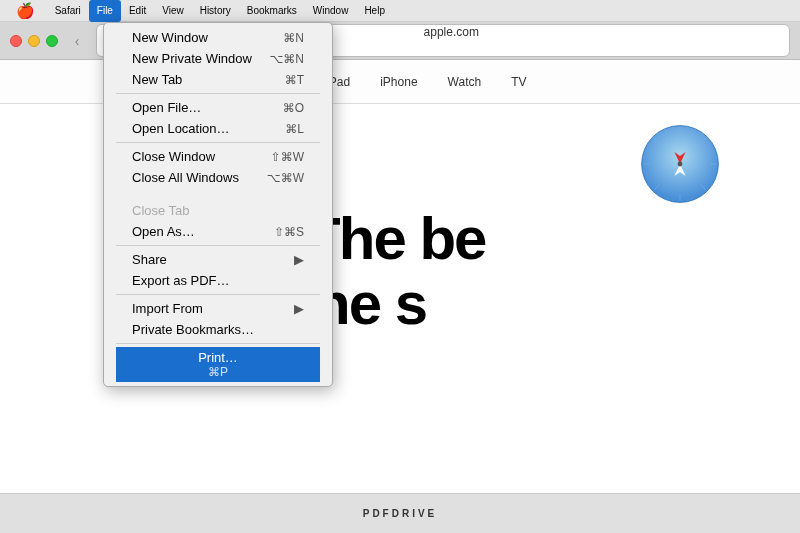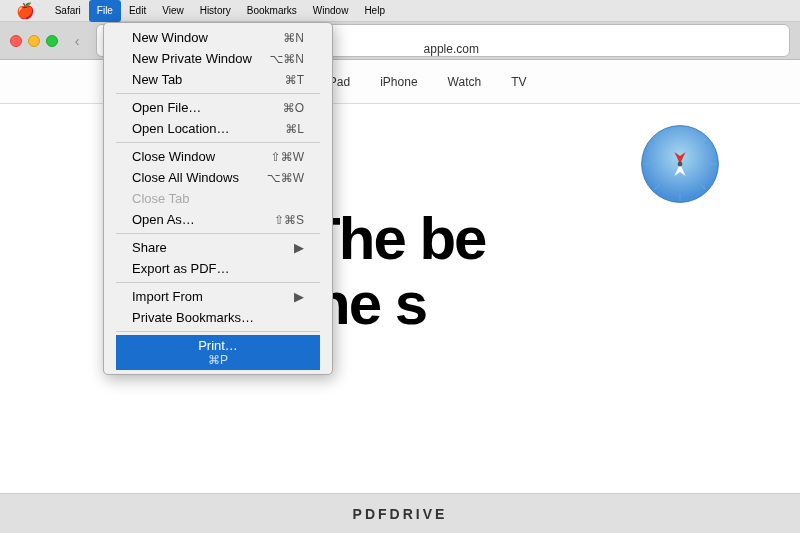--- a/index.html
+++ b/index.html
@@ -70,21 +70,21 @@
       display: flex;
       align-items: center;
       justify-content: center;
       color: #888;
       font-size: 14px;
       cursor: pointer;
     }
     .address-bar-container {
       flex: 1;
       display: flex;
-      align-items: flex-end;
+      align-items: flex-start;
       background: white;
       border-radius: 6px;
       height: 33px;
       padding: 0 8px;
       border: 1px solid #bbb;
       gap: 4px;
     }
     .address-favicon {
       font-size: 10px;
       color: #4caf50;
@@ -166,20 +166,21 @@
       justify-content: space-between;
       align-items: center;
       padding: 3px 16px;
       font-size: 13px;
       color: #000;
       cursor: default;
       white-space: nowrap;
     }
     .menu-item.disabled {
       color: #aaa;
+      margin-top: 12px;
     }
     .menu-item.highlighted {
       background: #1a6fce;
       color: white;
       flex-direction: column;
     }
     .menu-item .shortcut {
       color: #555;
       font-size: 12px;
     }
@@ -198,21 +199,21 @@
     
     .footer {
       background: #e0e0e0;
       height: 40px;
       display: flex;
       align-items: center;
       justify-content: center;
       border-top: 1px solid #ccc;
     }
     .footer-text {
-      font-size: 14px;
+      font-size: 10px;
       font-weight: 600;
       letter-spacing: 3px;
       color: #333;
     }
 
     
     .screen {
       display: flex;
       flex-direction: column;
       height: 533px;

